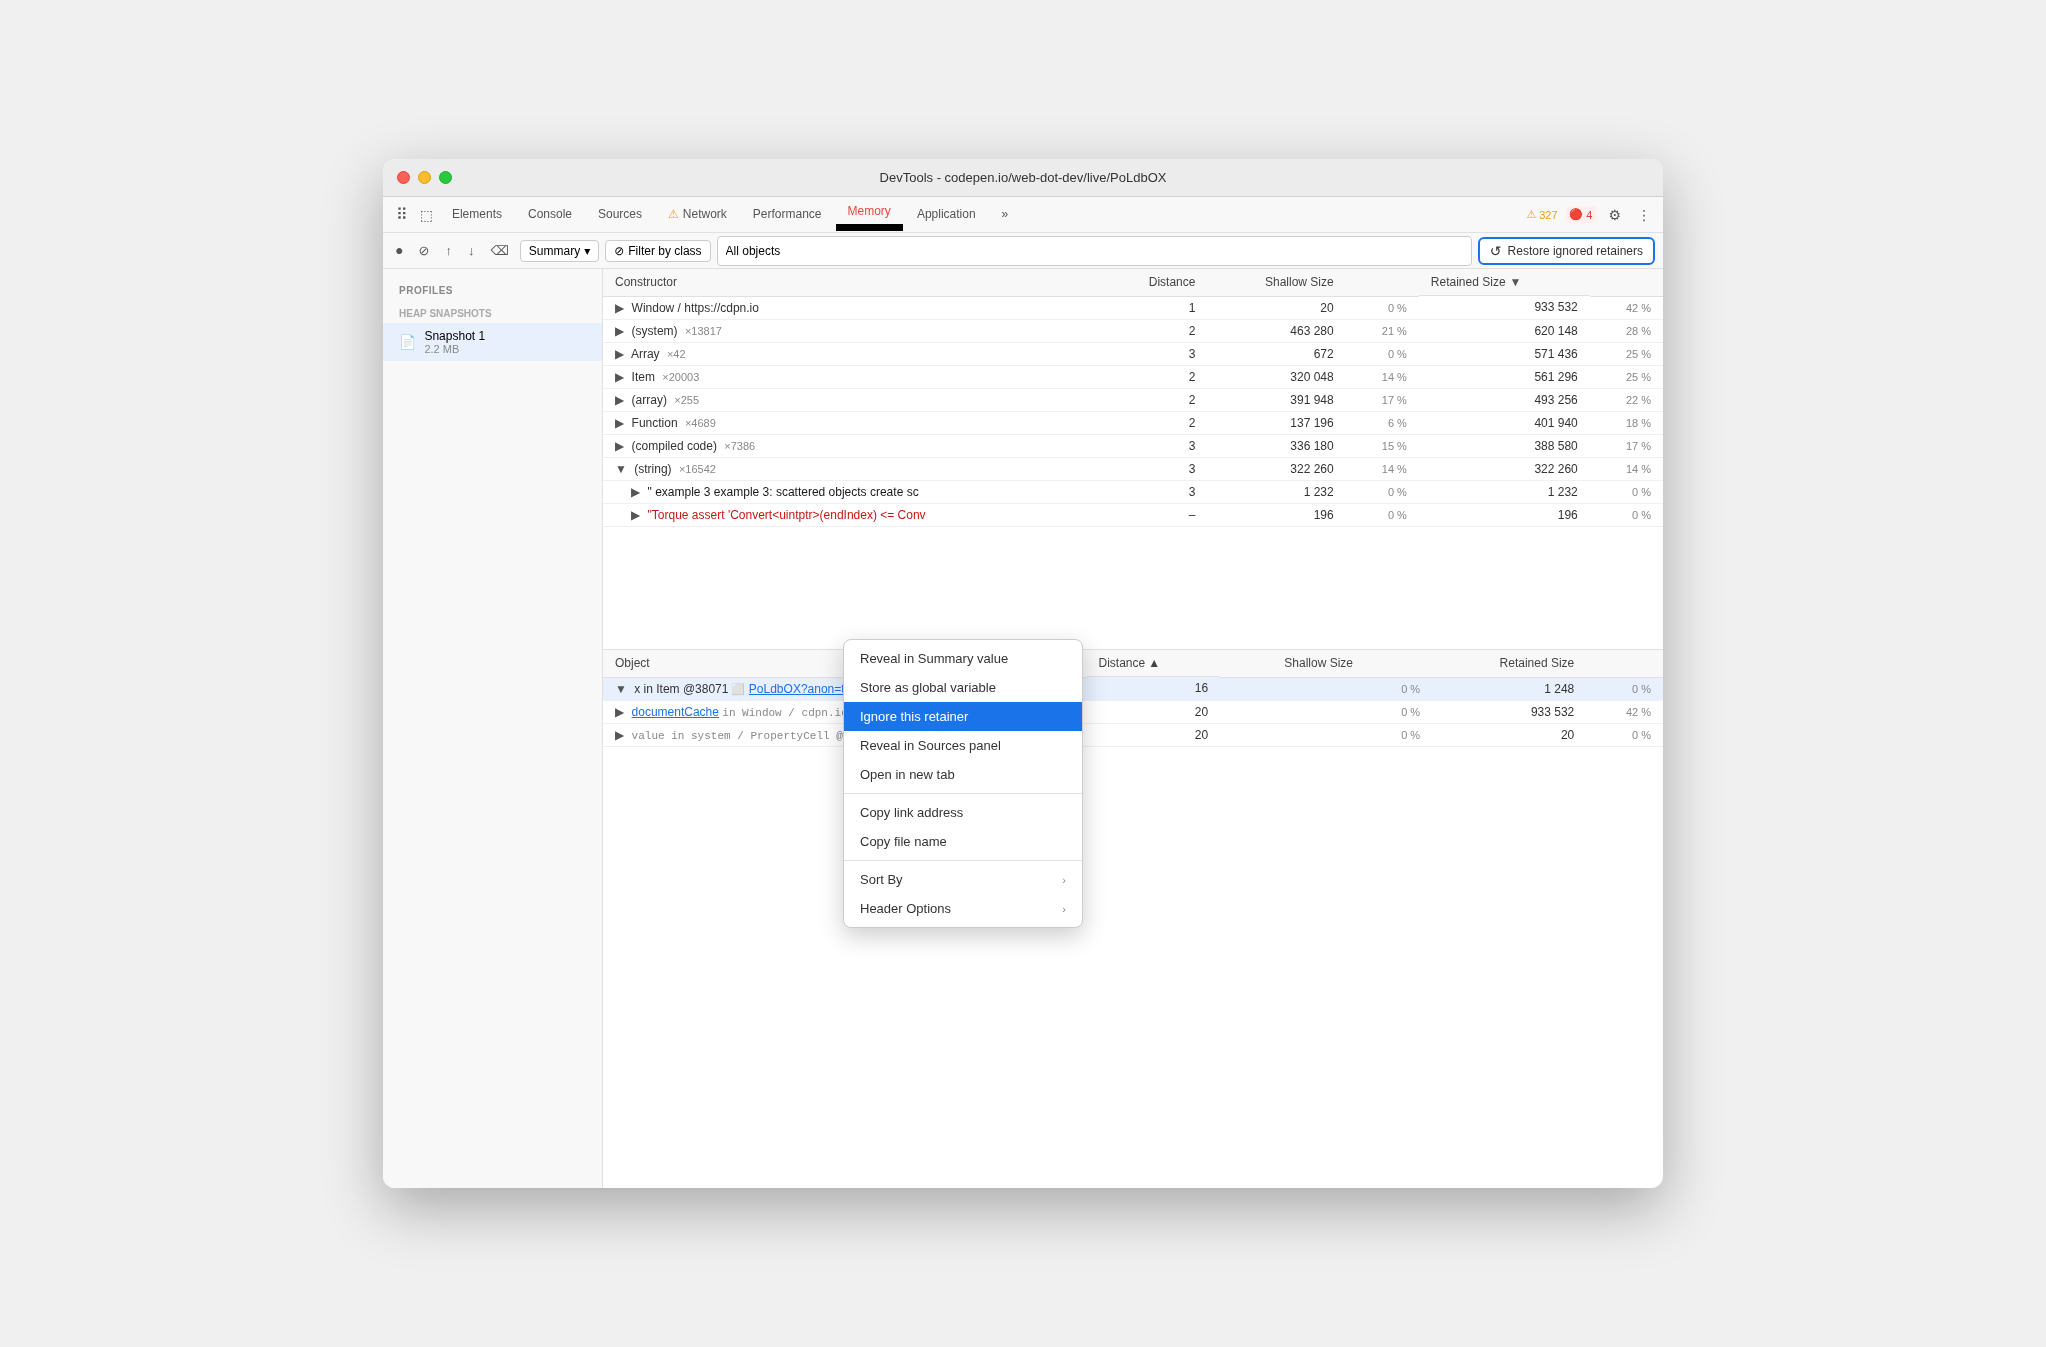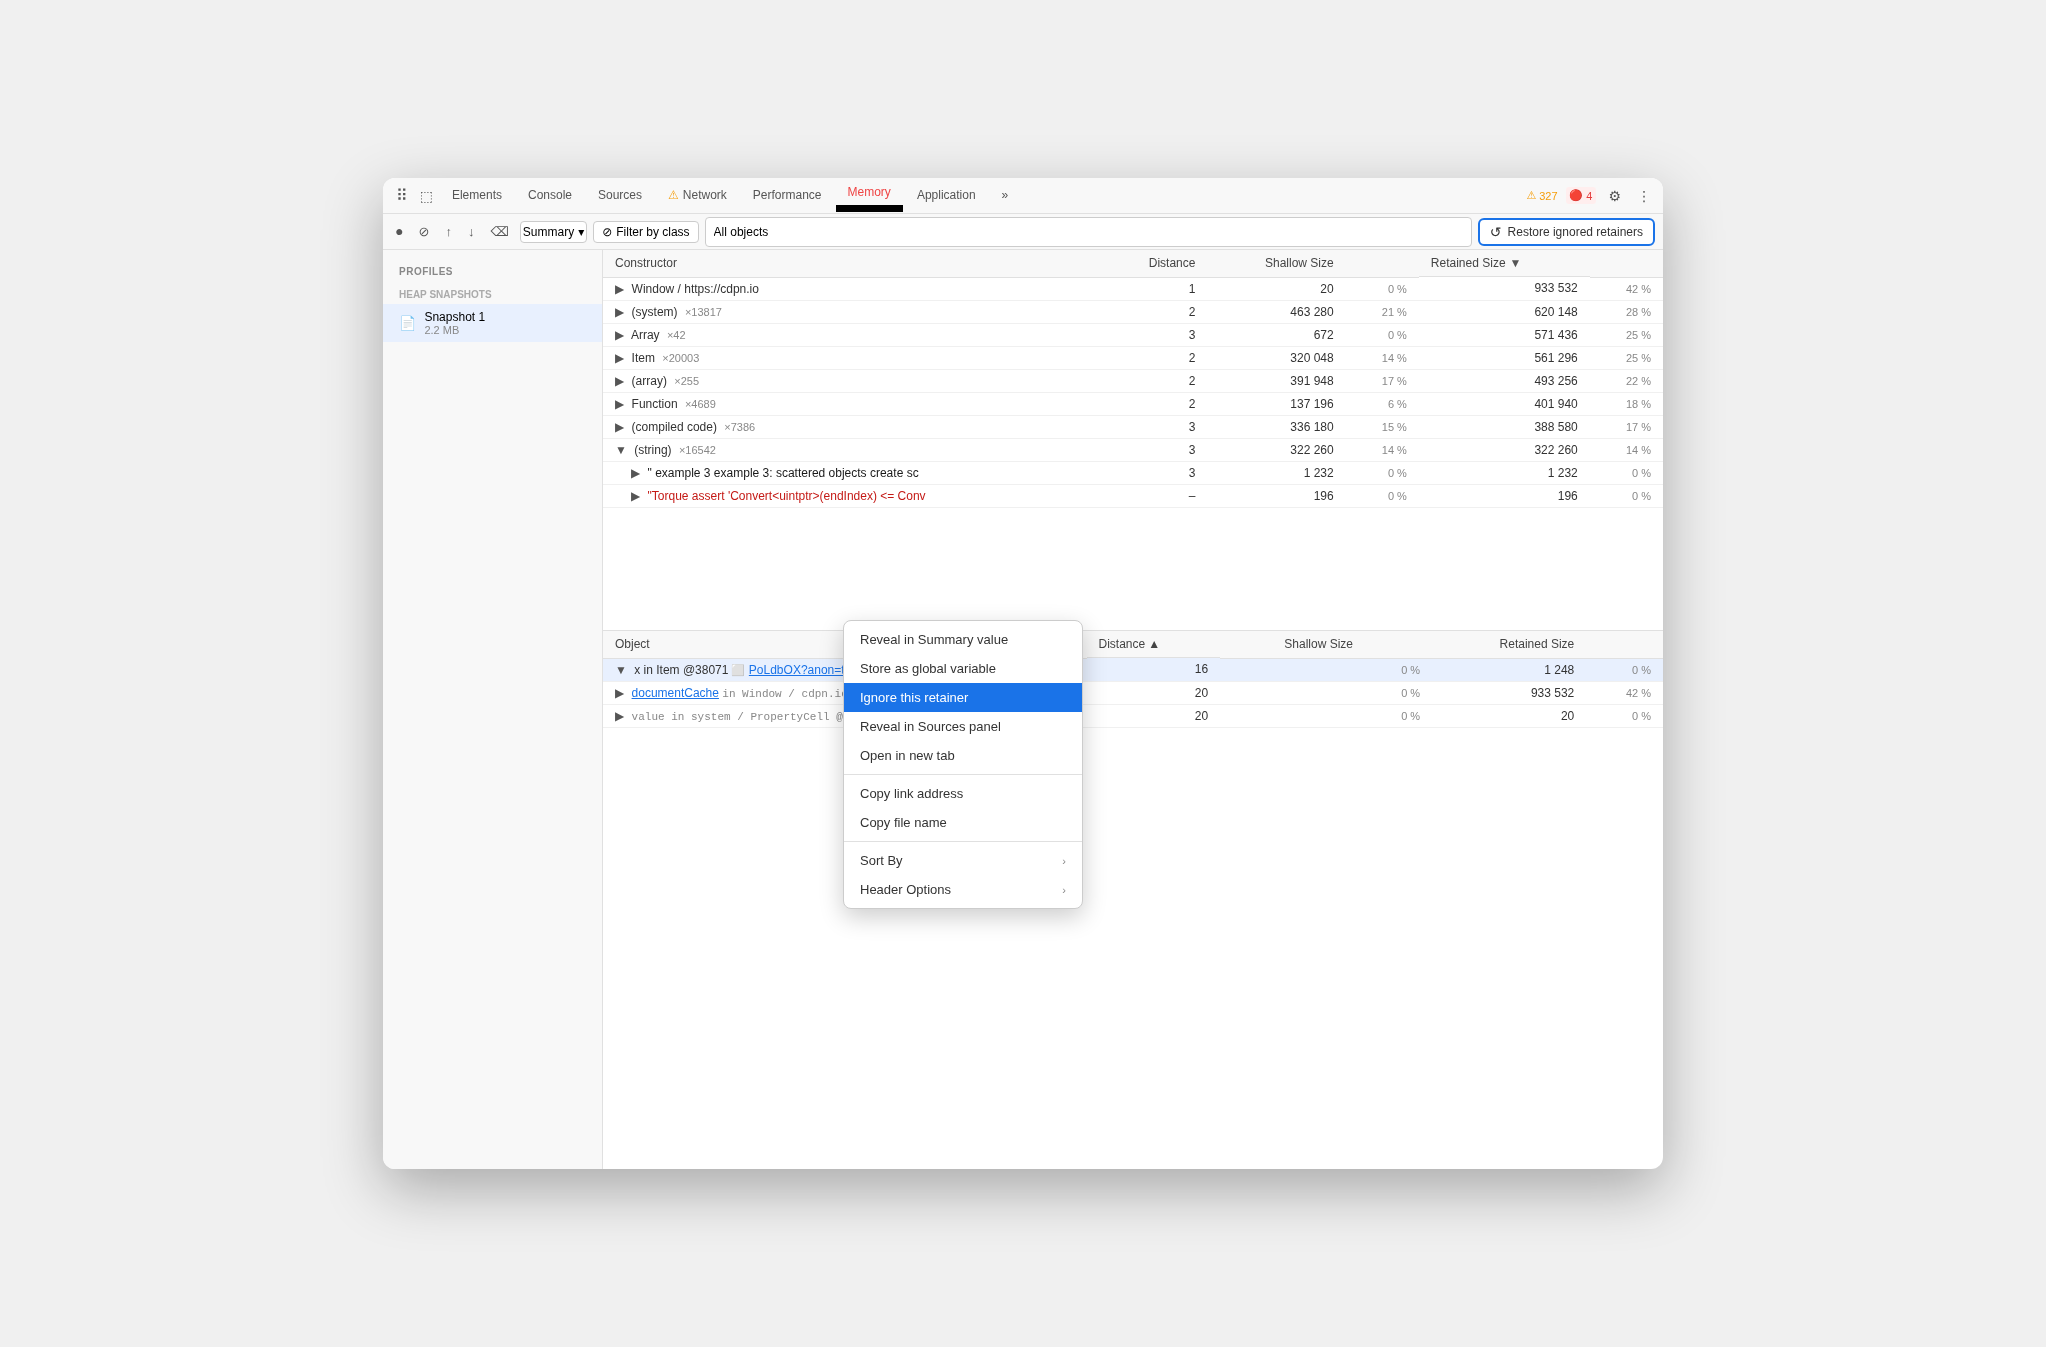--- a/index.html
+++ b/index.html
@@ -113,21 +113,21 @@
       padding: 3px 5px;
       border-radius: 3px;
       font-size: 13px;
     }
     .summary-dropdown {
       display: flex;
       align-items: center;
       gap: 4px;
       border: 1px solid #ccc;
       border-radius: 4px;
-      padding: 3px 2px;
+      padding: 3px 8px;
       background: white;
       cursor: pointer;
       font-size: 12px;
     }
     .filter-btn {
       display: flex;
       align-items: center;
       gap: 4px;
       padding: 3px 8px;
       border: 1px solid #ccc;
@@ -312,20 +312,28 @@
     .scroll-indicator {
       color: #aaa;
       font-size: 14px;
     }
   </style>
 </head>
 <body>
 
 <div class="window">
 
+  <div class="titlebar">
+    <div class="traffic-lights">
+      <div class="traffic-light tl-red"></div>
+      <div class="traffic-light tl-yellow"></div>
+      <div class="traffic-light tl-green"></div>
+    </div>
+    <span class="titlebar-title">DevTools - codepen.io/web-dot-dev/live/PoLdbOX</span>
+  </div>
 
   <div class="tab-bar">
     <button class="icon-btn" style="font-size:16px;">⠿</button>
     <button class="icon-btn" style="font-size:14px;">⬚</button>
     <button class="tab">Elements</button>
     <button class="tab">Console</button>
     <button class="tab">Sources</button>
     <button class="tab">
       <span class="warning-icon">⚠</span><span>Network</span>
     </button>

